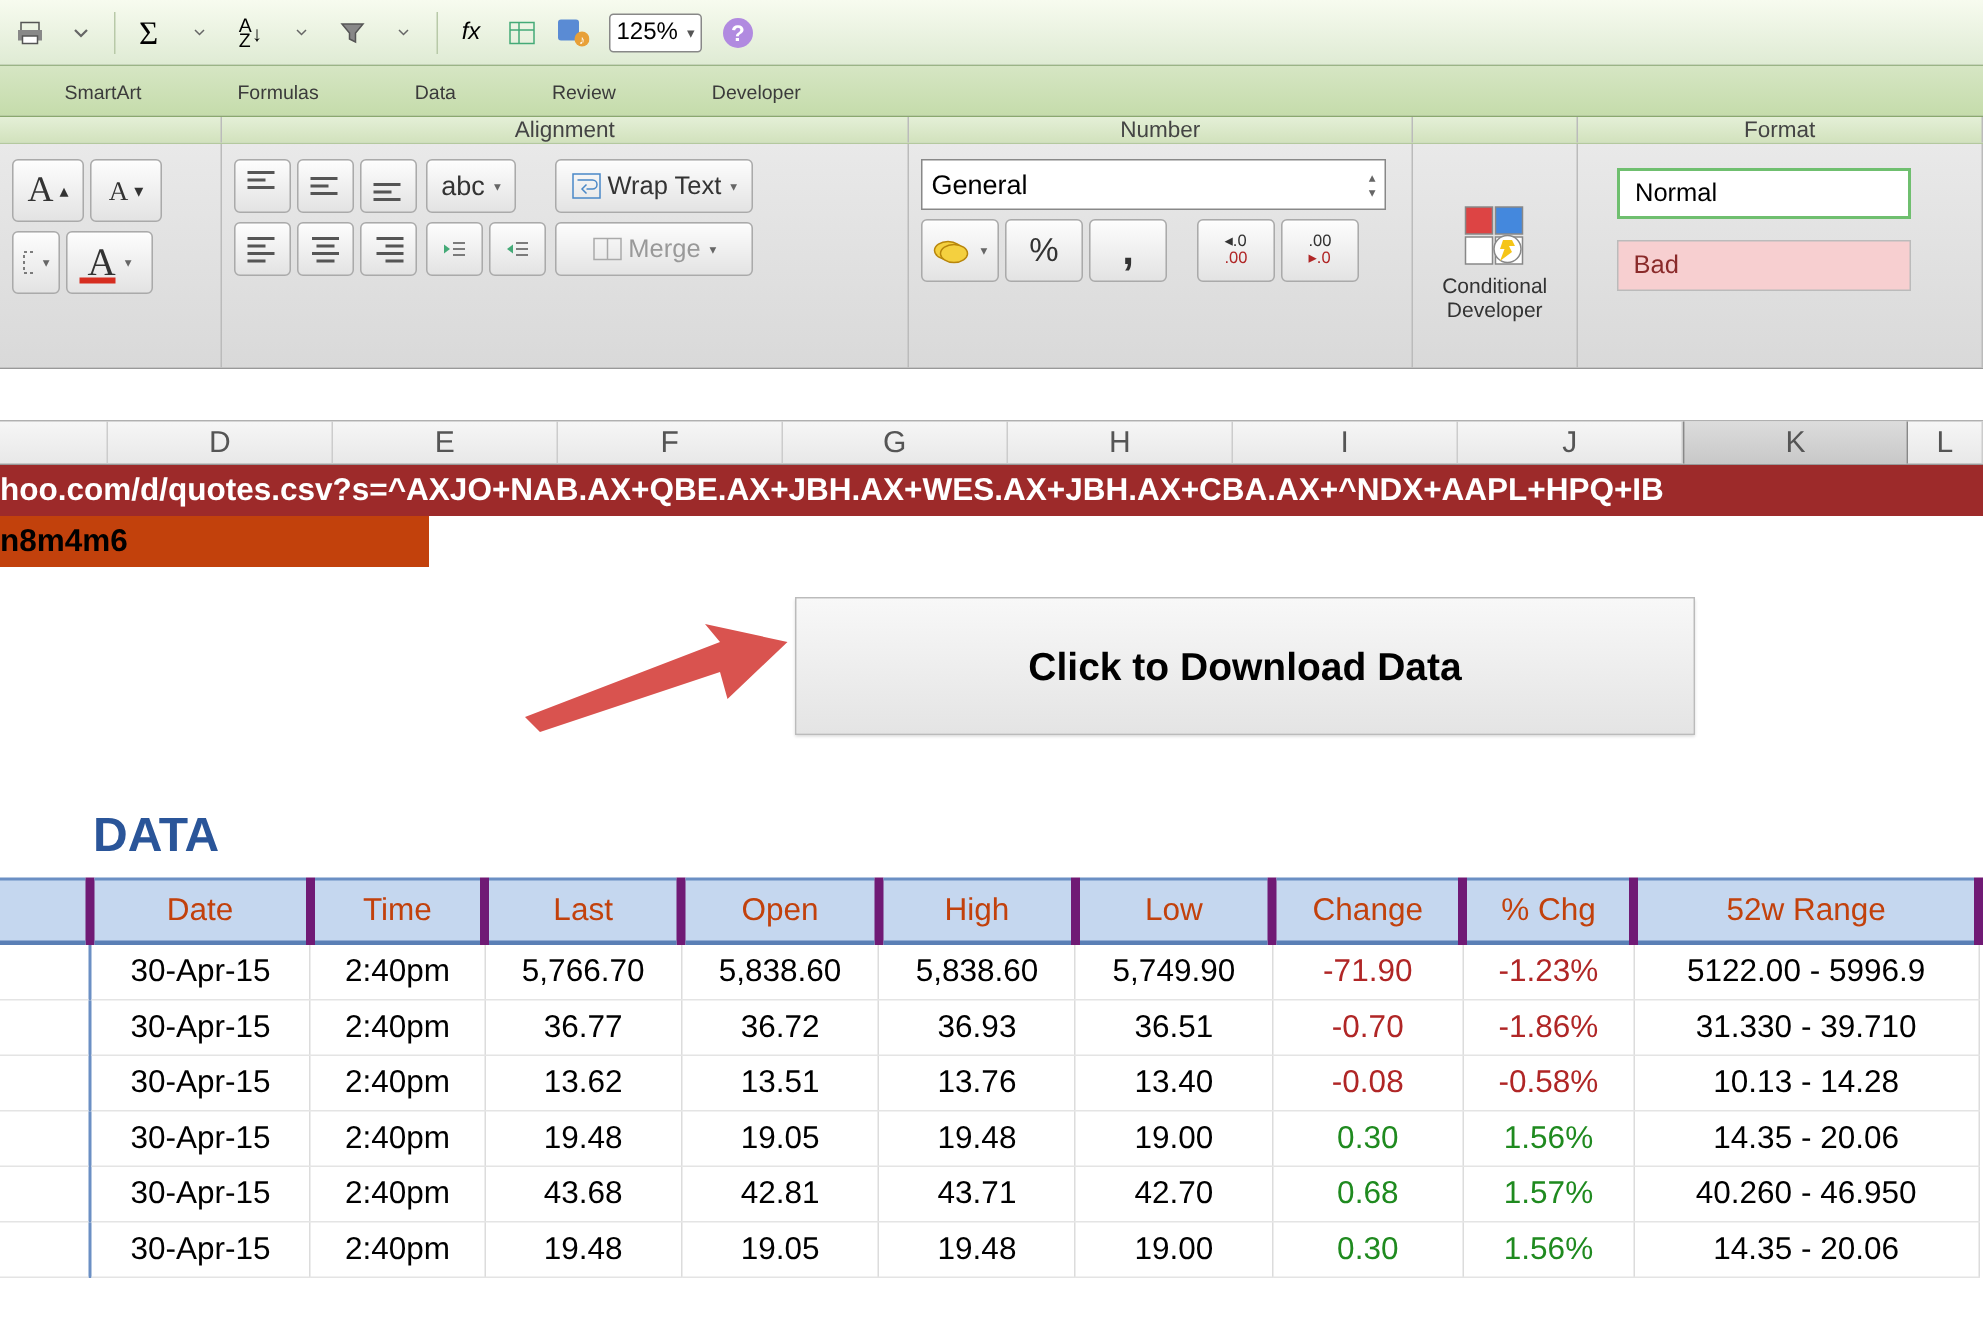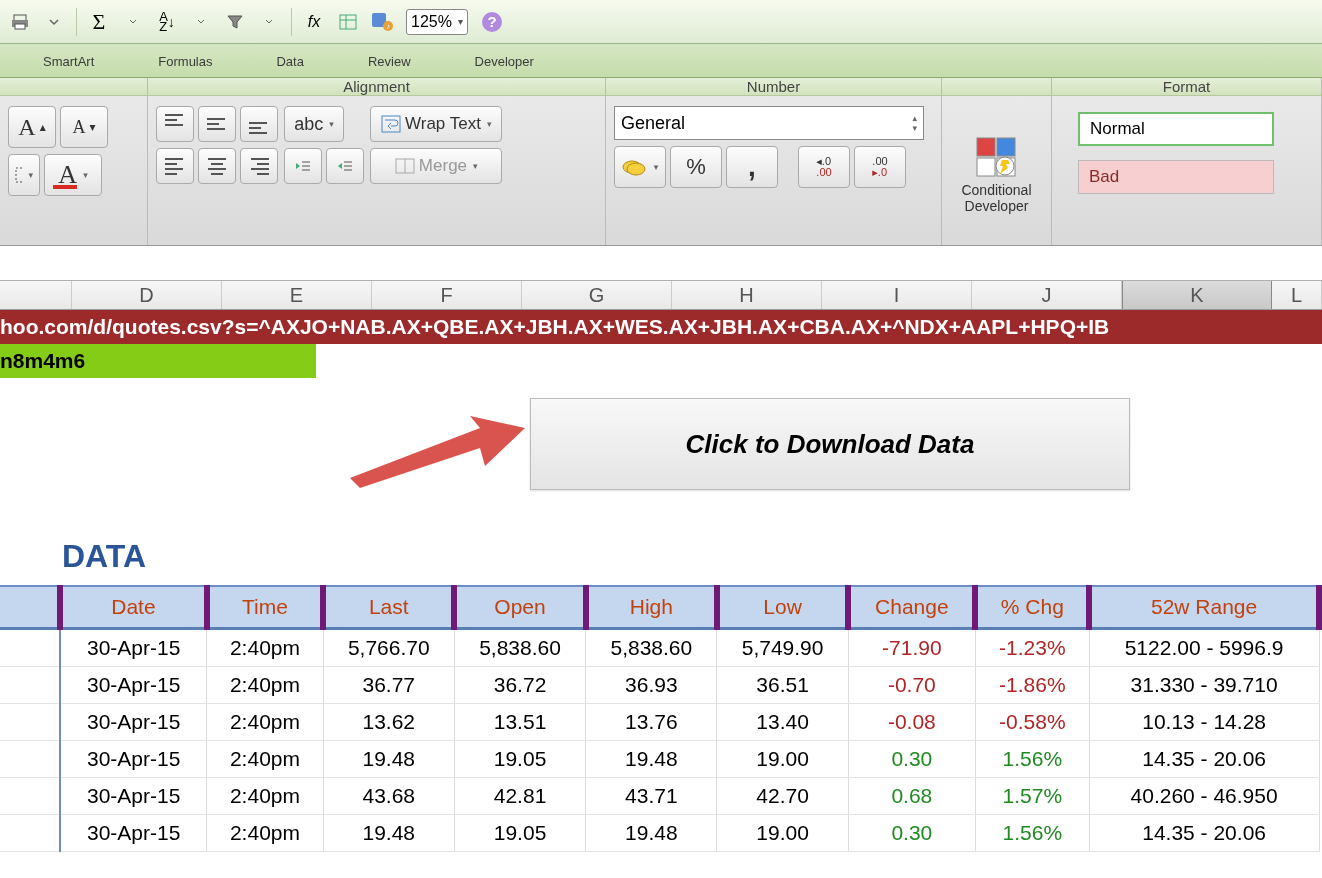--- a/index.html
+++ b/index.html
@@ -51,24 +51,24 @@
 .style-bad { background: #f7cfd0; color: #8a2a2a; }
 
 
 .sheet-area { background: #fff; padding-top: 34px; }
 .col-headers { display: flex; height: 30px; border-top: 1px solid #b0b0b0; border-bottom: 1px solid #999; background: linear-gradient(#f6f6f6,#e8e8e8); }
 .col-header { flex: 0 0 150px; border-right: 1px solid #ccc; text-align: center; font-size: 20px; color: #555; line-height: 28px; cursor: pointer; }
 .col-header.first { flex: 0 0 72px; }
 .col-header.selected { background: linear-gradient(#dcdcdc,#c8c8c8); border-left: 1px solid #888; border-right: 1px solid #888; }
 
 .url-row { height: 34px; background: #9d2a2a; color: #fff; font-size: 21px; font-weight: bold; padding-left: 0; display: flex; align-items: center; overflow: hidden; white-space: nowrap; }
-.url-row2 { height: 34px; background: #84cc16; color: #000; font-size: 21px; font-weight: bold; display: flex; align-items: center; width: 316px; }
+.url-row2 { height: 34px; background: #c2410c; color: #000; font-size: 21px; font-weight: bold; display: flex; align-items: center; width: 286px; }
 
 .annotation-area { position: relative; height: 160px; }
-.download-btn { position: absolute; left: 530px; top: 20px; width: 600px; height: 92px; background: linear-gradient(#f8f8f8,#e4e4e4); border: 1px solid #bbb; display: flex; align-items: center; justify-content: center; font-size: 26px; font-weight: 900; font-family: Arial, sans-serif; cursor: pointer; box-shadow: 0 1px 2px rgba(0,0,0,0.15); font-style: italic; }
+.download-btn { position: absolute; left: 530px; top: 20px; width: 600px; height: 92px; background: linear-gradient(#f8f8f8,#e4e4e4); border: 1px solid #bbb; display: flex; align-items: center; justify-content: center; font-size: 26px; font-weight: 900; font-family: Arial, sans-serif; cursor: pointer; box-shadow: 0 1px 2px rgba(0,0,0,0.15); }
 .arrow { position: absolute; left: 330px; top: 10px; }
 
 .data-title { font-size: 32px; font-weight: bold; color: #2a5599; padding-left: 62px; margin-bottom: 10px; font-family: Arial, sans-serif; }
 
 .data-table { width: 100%; border-collapse: collapse; }
 .data-table th { background: #c5d7ef; border-top: 2px solid #6b8fc4; border-bottom: 3px solid #5a7fb5; padding: 8px 10px; font-size: 21px; font-weight: normal; color: #c2410c; text-align: center; border-right: 6px solid #701a75; }
 .data-table td { padding: 6px 10px; font-size: 21px; text-align: center; border-right: 1px solid #dcdcdc; border-bottom: 1px solid #e4e4e4; }
 .data-table td.first-col { border-left: 2px solid #6b8fc4; }
 .neg { color: #b02626; }
 .pos { color: #1f8a1f; }

